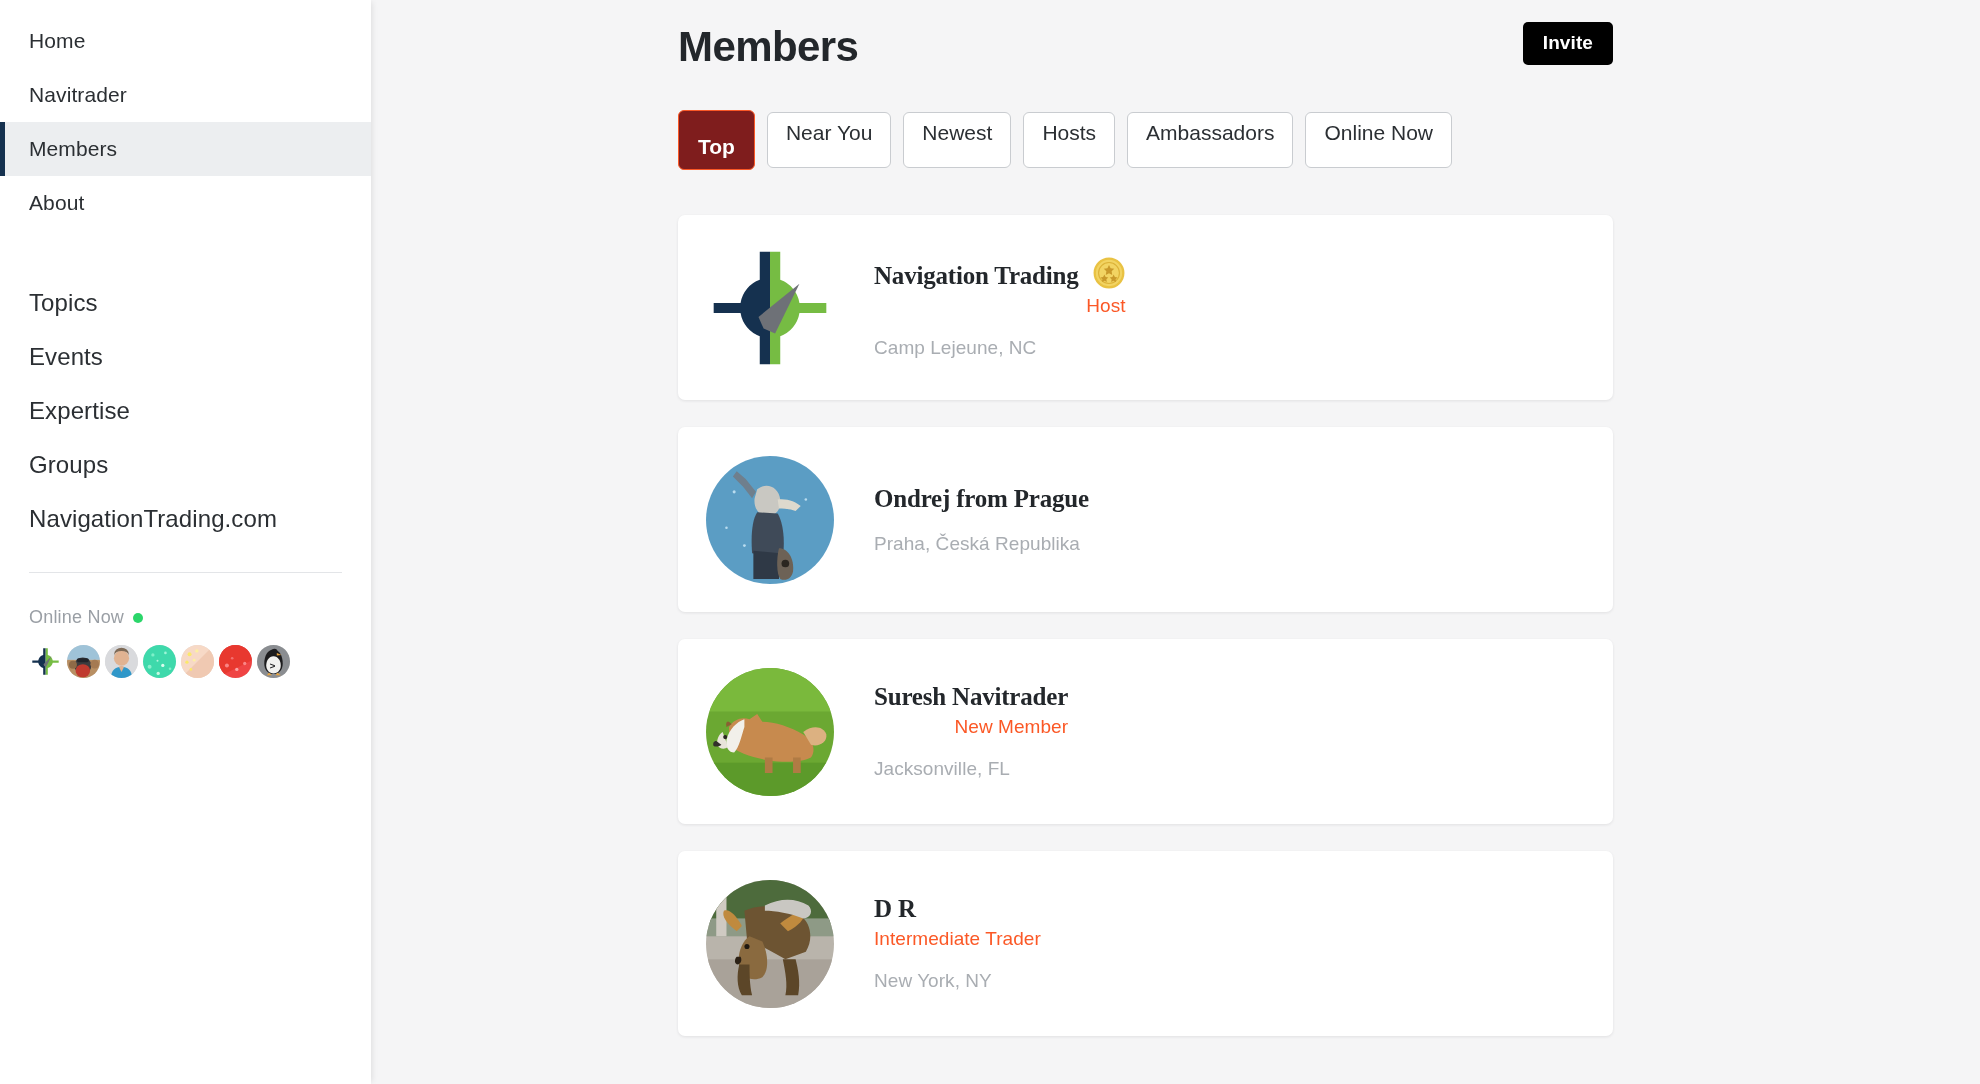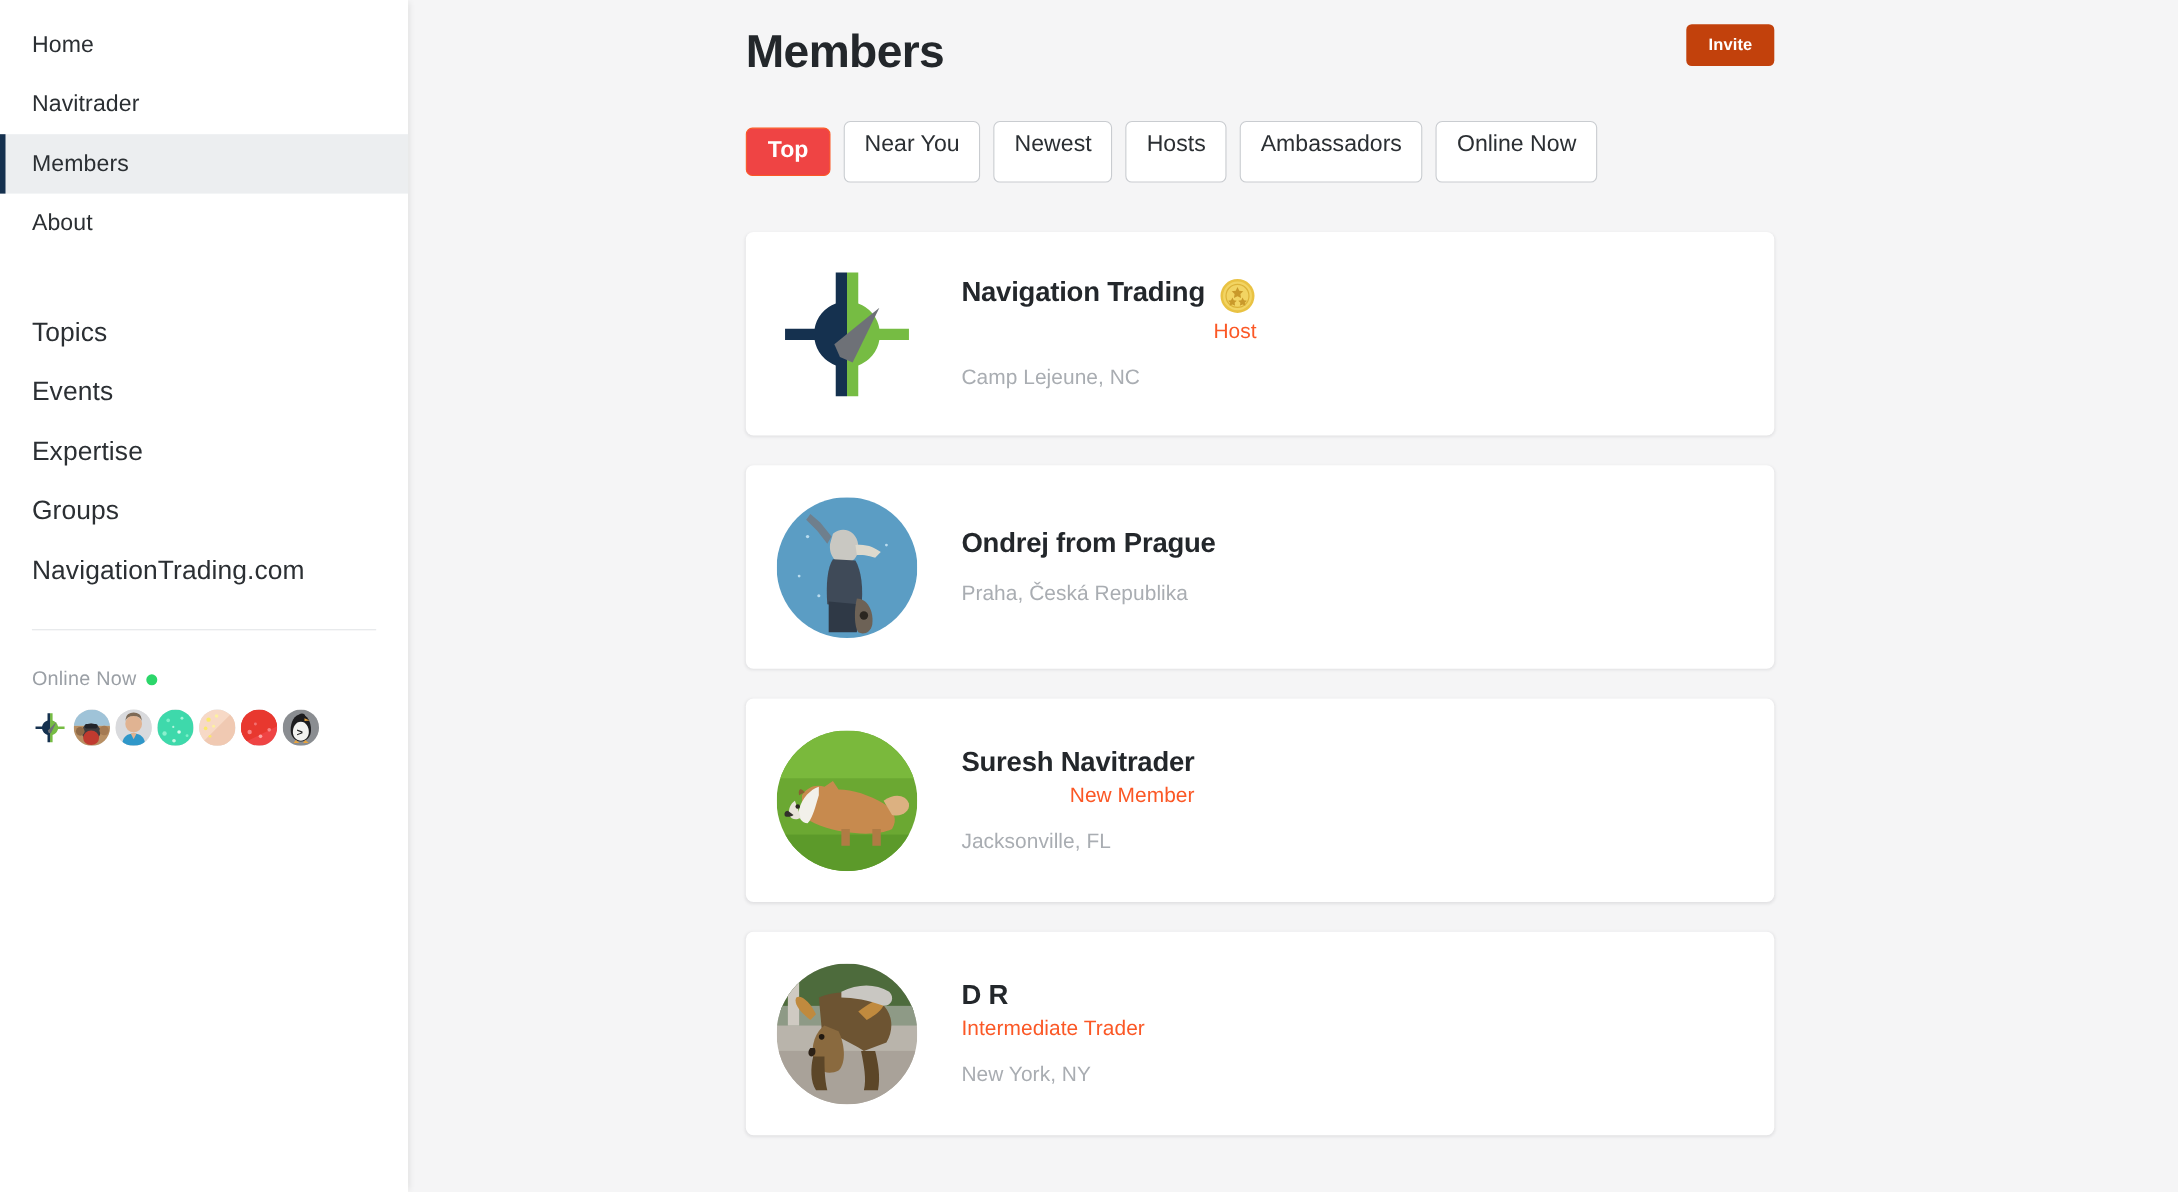--- a/index.html
+++ b/index.html
@@ -132,25 +132,25 @@
   .page-title {
     font-size: 42px;
     font-weight: bold;
     letter-spacing: -0.6px;
     color: #23272b;
     line-height: 1.0;
     padding-top: 4px;
   }
 
   .invite-btn {
-    background: #c2410c;
+    background: #000000;
     color: #ffffff;
     border: none;
     border-radius: 5px;
-    font-size: 15px;
+    font-size: 19px;
     font-weight: bold;
     font-family: "Liberation Sans", sans-serif;
     padding: 10px 20px 11px 20px;
     cursor: pointer;
     letter-spacing: 0.1px;
   }
 
   .filter-row {
     display: flex;
     gap: 12px;
@@ -164,25 +164,25 @@
     border-radius: 6px;
     font-size: 21px;
     font-family: "Liberation Sans", sans-serif;
     color: #2b2f33;
     padding: 9px 18px 23px 18px;
     cursor: pointer;
     line-height: 1.05;
     white-space: nowrap;
   }
   .chip.active {
-    background: #ef4444;
+    background: #7f1d1d;
     border-color: #fb5826;
     color: #ffffff;
     font-weight: bold;
-    padding: 9px 19px 11px 19px;
+    padding: 25px 19px 11px 19px;
   }
 
   
   .card-list { margin-top: 45px; }
 
   .member-card {
     background: #ffffff;
     border-radius: 7px;
     height: 185px;
     margin-bottom: 27px;
@@ -204,22 +204,23 @@
   .card-avatar.plain { border-radius: 0; overflow: visible; background: none; }
 
   .card-body {
     margin-left: 40px;
     display: flex;
     flex-direction: column;
   }
 
   .member-name-row {
     display: flex;
-    align-items: flex-start;
+    align-items: flex-end;
     gap: 13px;
+    font-family: Liberation Serif, serif;
   }
   .member-name {
     font-size: 25px;
     font-weight: bold;
     color: #23272b;
     letter-spacing: -0.2px;
   }
   .member-role {
     font-size: 19px;
     color: #fb5826;

